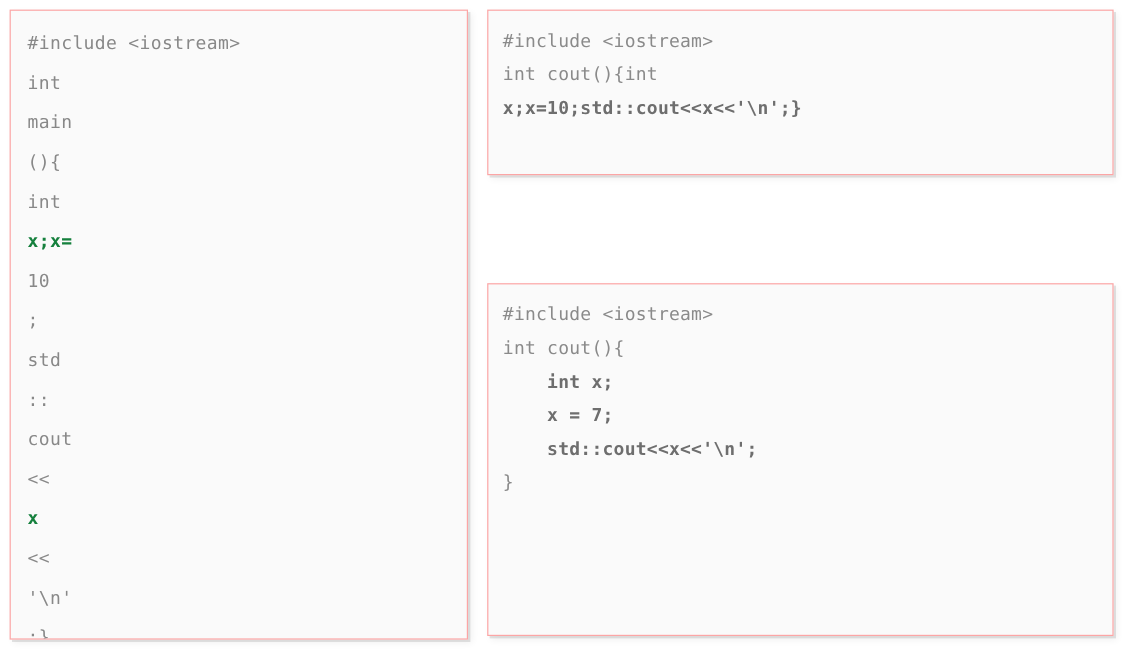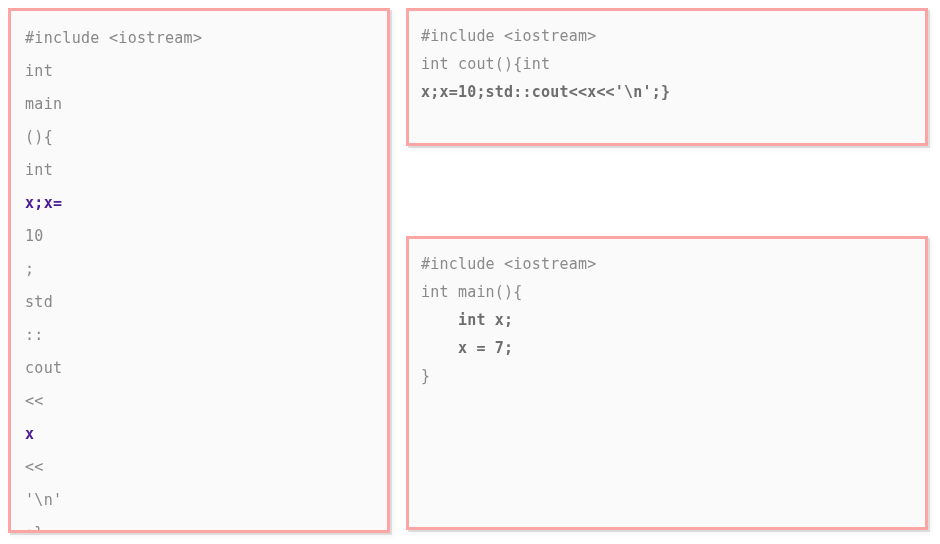--- a/index.html
+++ b/index.html
@@ -21,21 +21,21 @@
     left: 0;
     top: 0;
     width: 940px;
     height: 544px;
   }
 
   .code-panel {
     position: absolute;
     box-sizing: border-box;
     background: #fafafa;
-    border: 3px solid #fca5a5;
+    border: 1px solid #fca5a5;
     box-shadow: 2px 2px 0 0 rgba(0,0,0,0.10),
                 3px 3px 6px 0 rgba(0,0,0,0.06);
     overflow: hidden;
   }
 
   
   #panel-narrow {
     left: 8px;
     top: 8px;
     width: 382px;
@@ -43,21 +43,21 @@
     padding: 11px 0 0 14px;
   }
   #panel-narrow .code-line {
     font-size: 15px;
     line-height: 33px;
     letter-spacing: 0.3px;
     white-space: pre;
     color: #888888;
   }
   #panel-narrow .code-line.strong {
-    color: #4c1d95;
+    color: #15803d;
     font-weight: bold;
   }
 
   
   #panel-oneliner {
     left: 406px;
     top: 8px;
     width: 522px;
     height: 138px;
     padding: 11px 0 0 12px;
@@ -98,16 +98,16 @@
 
   <div class="code-panel" id="panel-narrow">
     <pre class="code-block"><div class="code-line">#include &lt;iostream&gt;</div><div class="code-line">int</div><div class="code-line">main</div><div class="code-line">(){</div><div class="code-line">int</div><div class="code-line strong">x;x=</div><div class="code-line">10</div><div class="code-line">;</div><div class="code-line">std</div><div class="code-line">::</div><div class="code-line">cout</div><div class="code-line">&lt;&lt;</div><div class="code-line strong">x</div><div class="code-line">&lt;&lt;</div><div class="code-line">'\n'</div><div class="code-line">;}</div></pre>
   </div>
 
   <div class="code-panel" id="panel-oneliner">
     <pre class="code-block"><div class="code-line">#include &lt;iostream&gt;</div><div class="code-line">int cout(){int</div><div class="code-line strong">x;x=10;std::cout&lt;&lt;x&lt;&lt;'\n';}</div></pre>
   </div>
 
   <div class="code-panel" id="panel-formatted">
-    <pre class="code-block"><div class="code-line">#include &lt;iostream&gt;</div><div class="code-line">int main(){</div><div class="code-line strong">    int x;</div><div class="code-line strong">    x = 7;</div><div class="code-line">}</div></pre>
+    <pre class="code-block"><div class="code-line">#include &lt;iostream&gt;</div><div class="code-line">int cout(){</div><div class="code-line strong">    int x;</div><div class="code-line strong">    x = 7;</div><div class="code-line strong">    std::cout&lt;&lt;x&lt;&lt;'\n';</div><div class="code-line">}</div></pre>
   </div>
 
 </div>
 
 </body></html>

